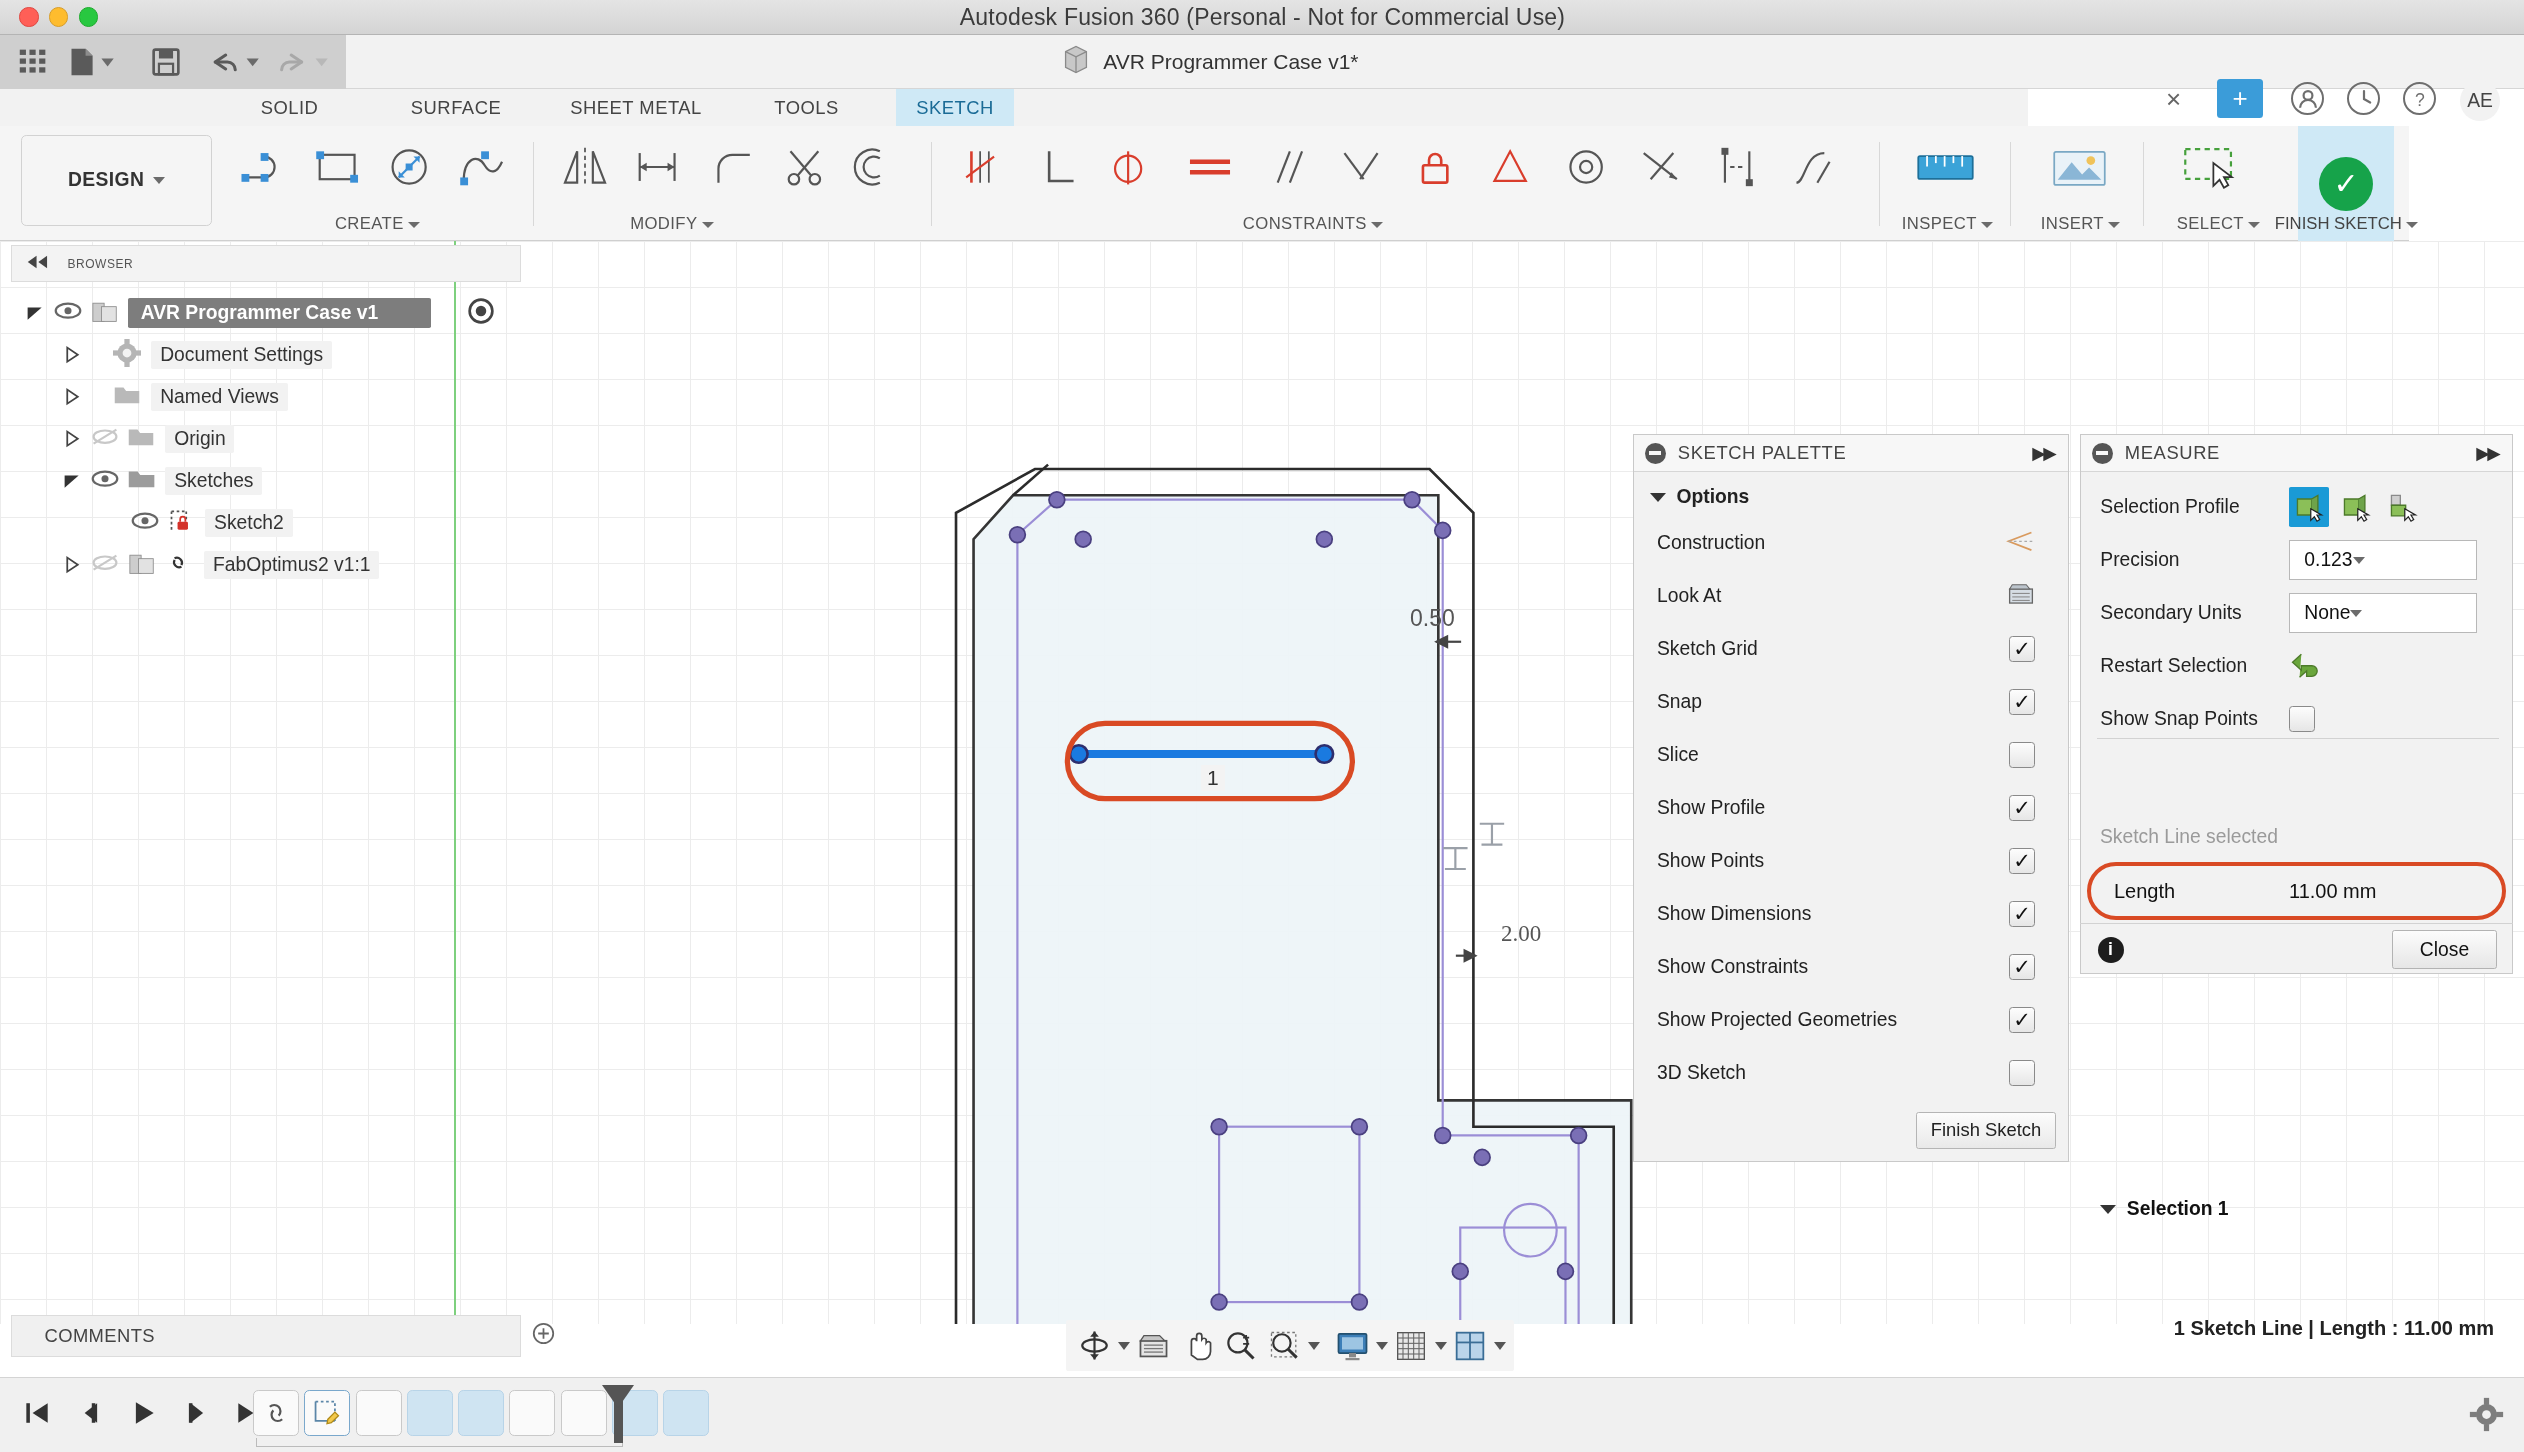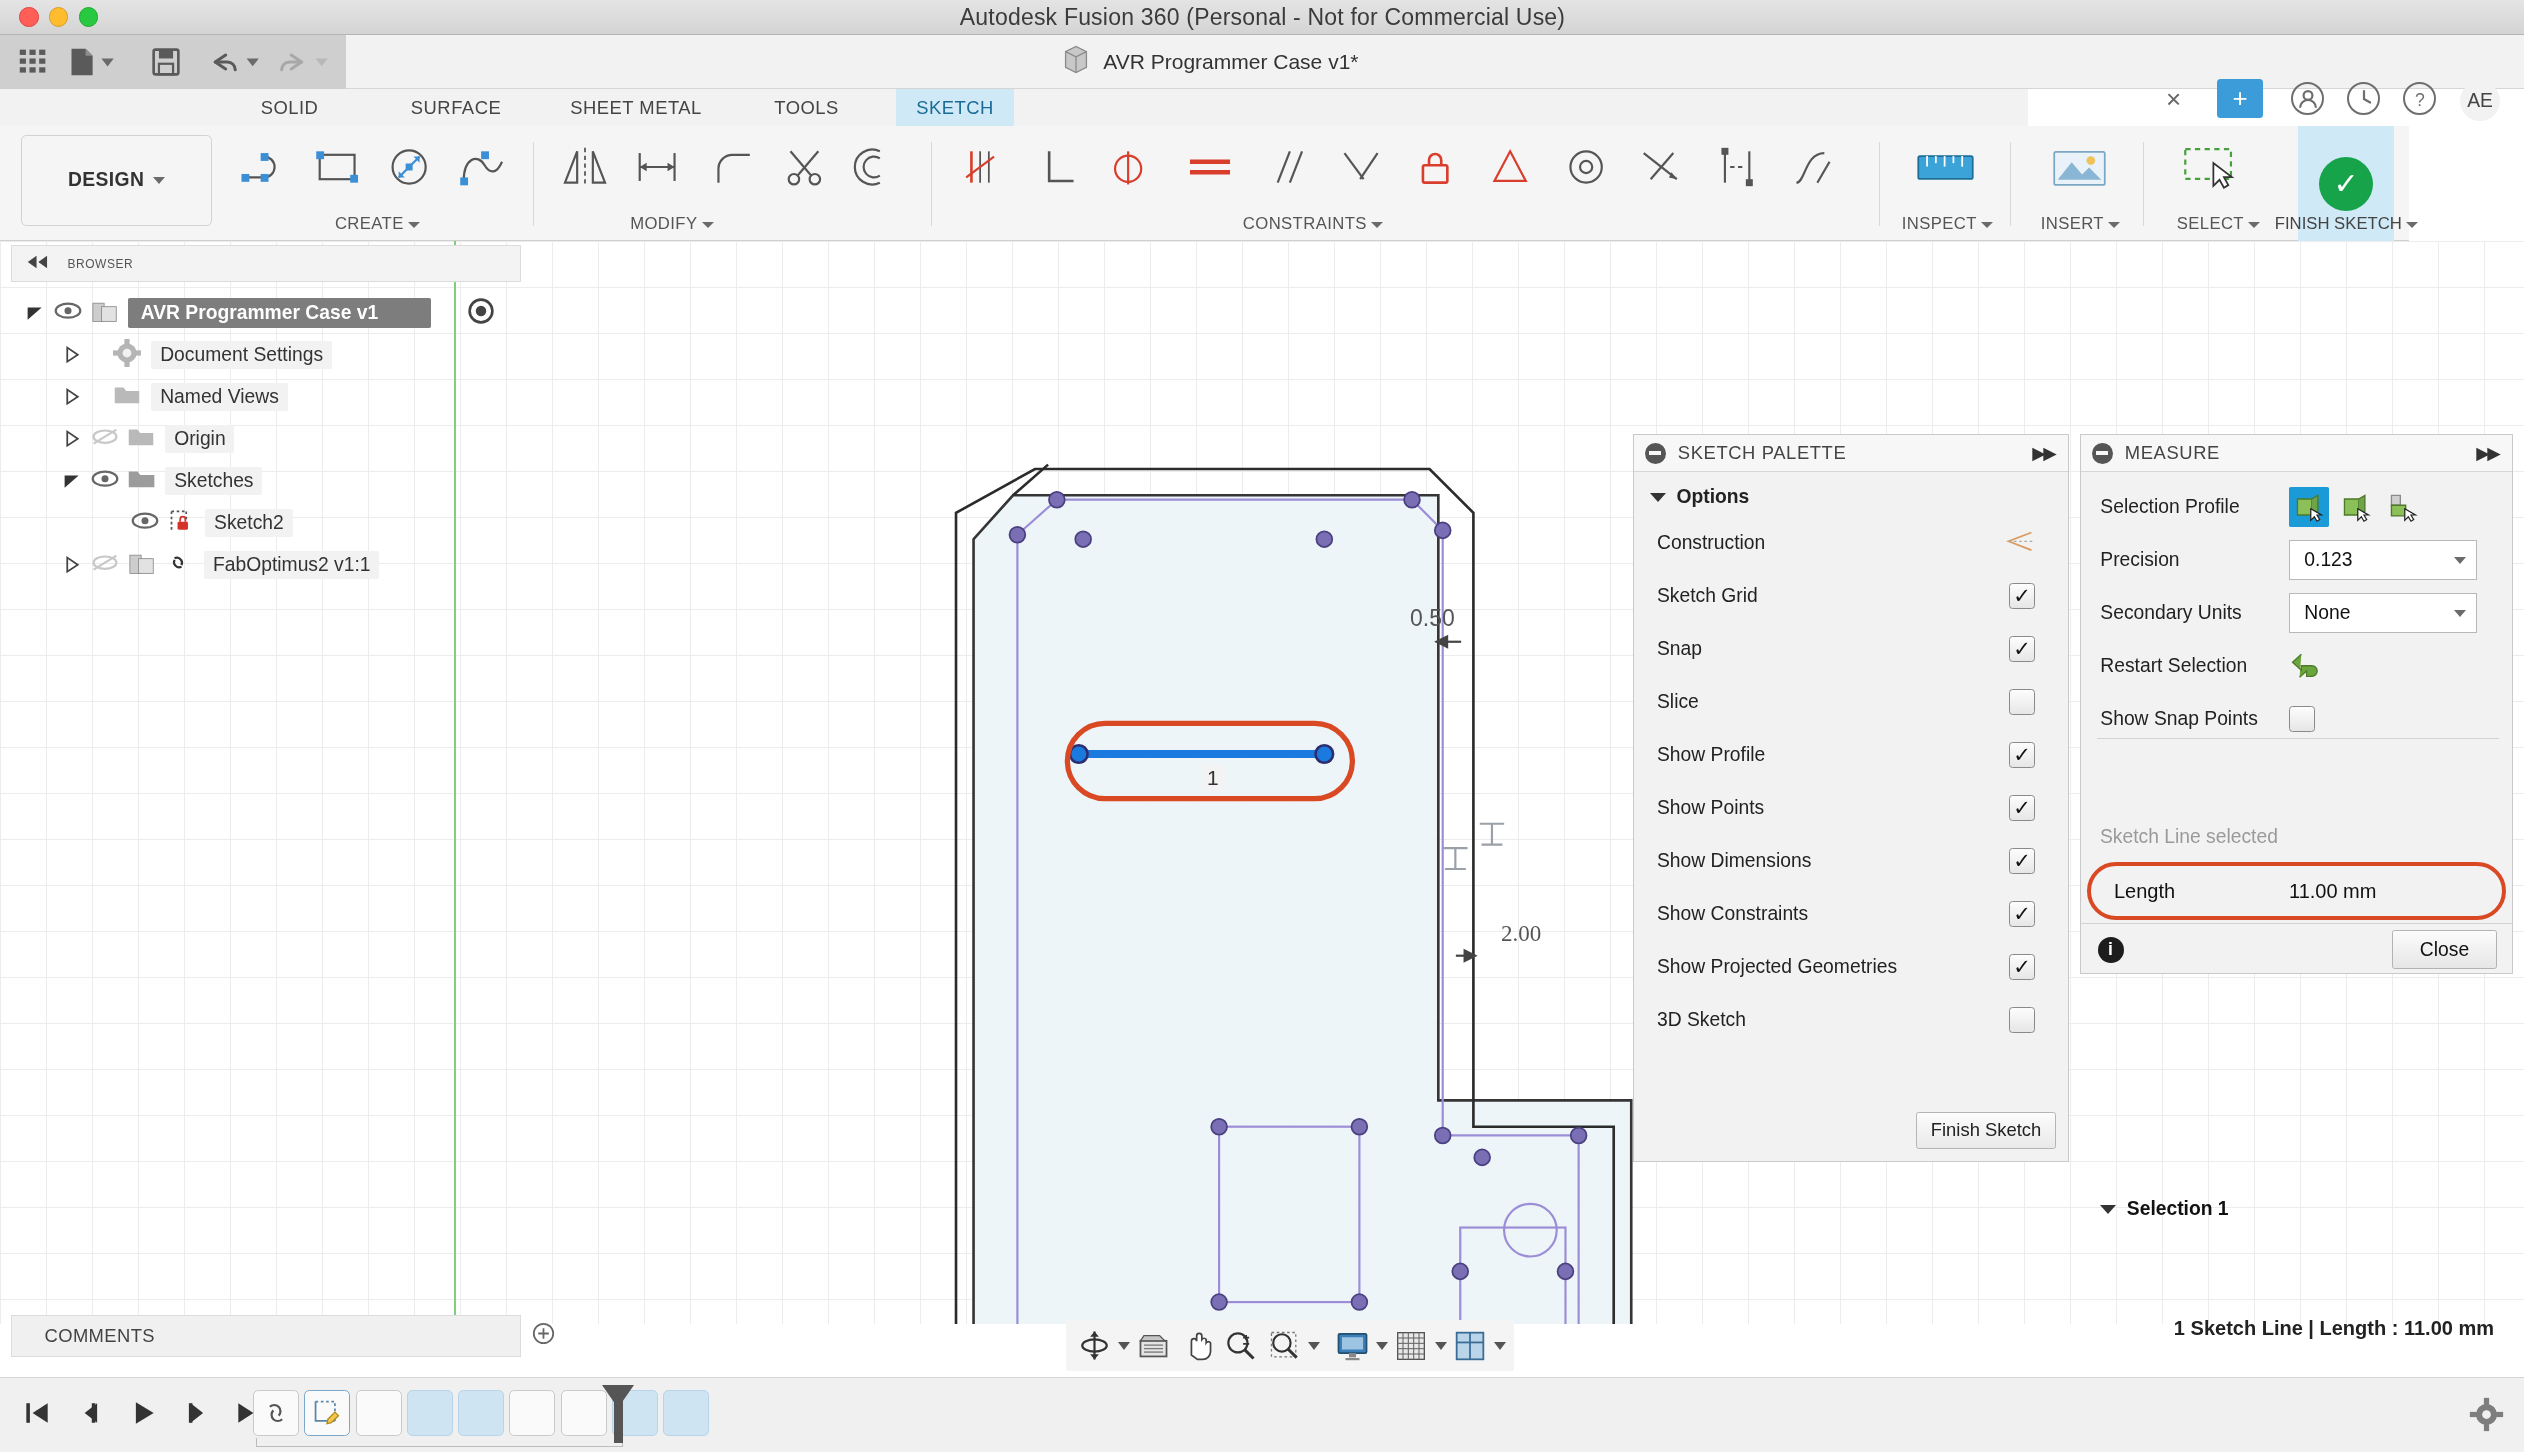--- a/index.html
+++ b/index.html
@@ -197,21 +197,21 @@
   .mrow{
     display:flex; align-items:center; height:53px; padding:0 16px 0 19.3px;
     font-size:19.3px; color:#222;
   }
   .mlabel{ width:189px; }
   .selfilter{ display:flex; gap:7px; align-items:center;}
   .sfbtn{ width:40px;height:40px; display:flex;align-items:center;justify-content:center; cursor:pointer; border-radius:1.8px;}
   .sfbtn.on{ background:#1a9ad6;}
   .mselect{
     width:188px; height:40px; background:#fff; border:0.9px solid #b8b8b8;
-    display:flex; align-items:center; justify-content:space-between;
+    display:flex; align-items:center; 
     padding:0 10.5px 0 14px; font-size:19.3px; color:#111; cursor:pointer;
   }
   #mdiv{ position:absolute; left:16px; top:303px; width:402px; height:0.9px; background:#d2d2d2;}
   #sel1hdr{
     position:absolute; left:19.3px; top:763px; display:flex; align-items:center; gap:10.5px;
     font-size:19.3px; color:#111; font-weight:bold;
   }
   #selmsg{ position:absolute; left:2100px; top:826px; font-size:19.3px; color:#9a9a9a;}
   #lenbox{
     position:absolute; left:2087px; top:862px; width:419px; height:58px;
@@ -837,20 +837,34 @@
     <span class="tri"></span>
     <span>Options</span>
   </div>
 
   <div class="prow">
     <span>Construction</span>
     <span>
       <svg width="30" height="24.6" viewBox="0 0 34 28">
         <path d="M30 4 L4 14 L30 24" fill="none" stroke="#d99a5e" stroke-width="2"></path>
         <path d="M4 14 H32" stroke="#aaa" stroke-width="1.5" stroke-dasharray="3 3"></path>
+      </svg>
+    </span>
+  </div>
+  <div class="prow">
+    <span>Look At</span>
+    <span>
+      <svg width="28" height="24.6" viewBox="0 0 32 28">
+        <rect x="3" y="8" width="26" height="16" fill="#d6dde4" stroke="#666" stroke-width="1.5"></rect>
+        <path d="M6 3 L22 3 L26 8 L3 8 Z" fill="#bcc4cc" stroke="#666" stroke-width="1.2"></path>
+        <g stroke="#888" stroke-width="1.2">
+            <path d="M6 13 H26"></path>
+            <path d="M6 17 H26"></path>
+            <path d="M6 21 H26"></path>
+          </g>
       </svg>
     </span>
   </div>
   <div class="prow">
     <span>Sketch Grid</span>
     <span class="cb">✓</span>
   </div>
   <div class="prow">
     <span>Snap</span>
     <span class="cb">✓</span>

